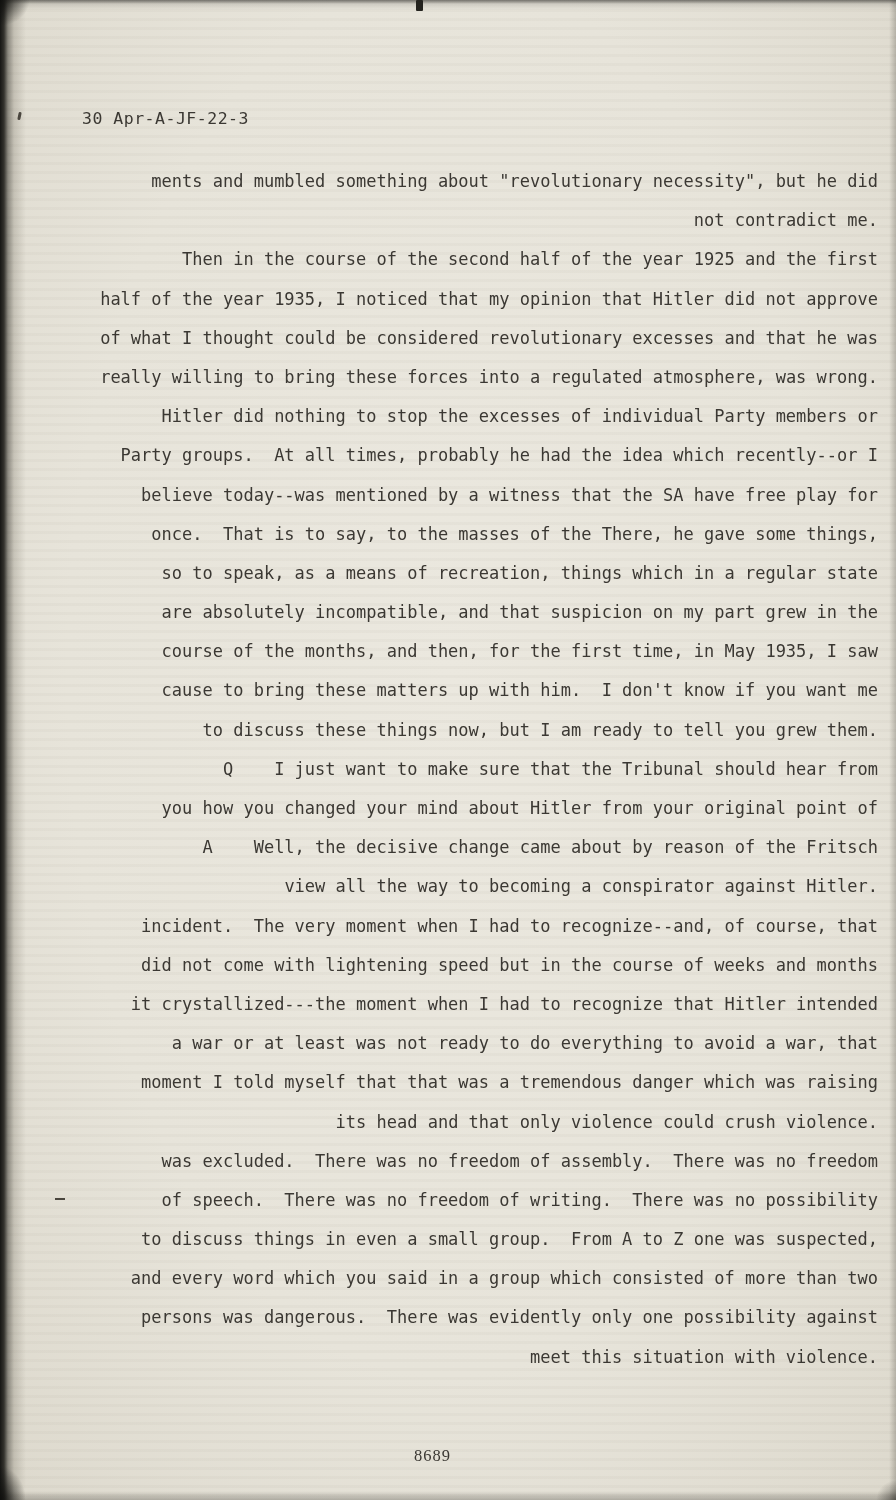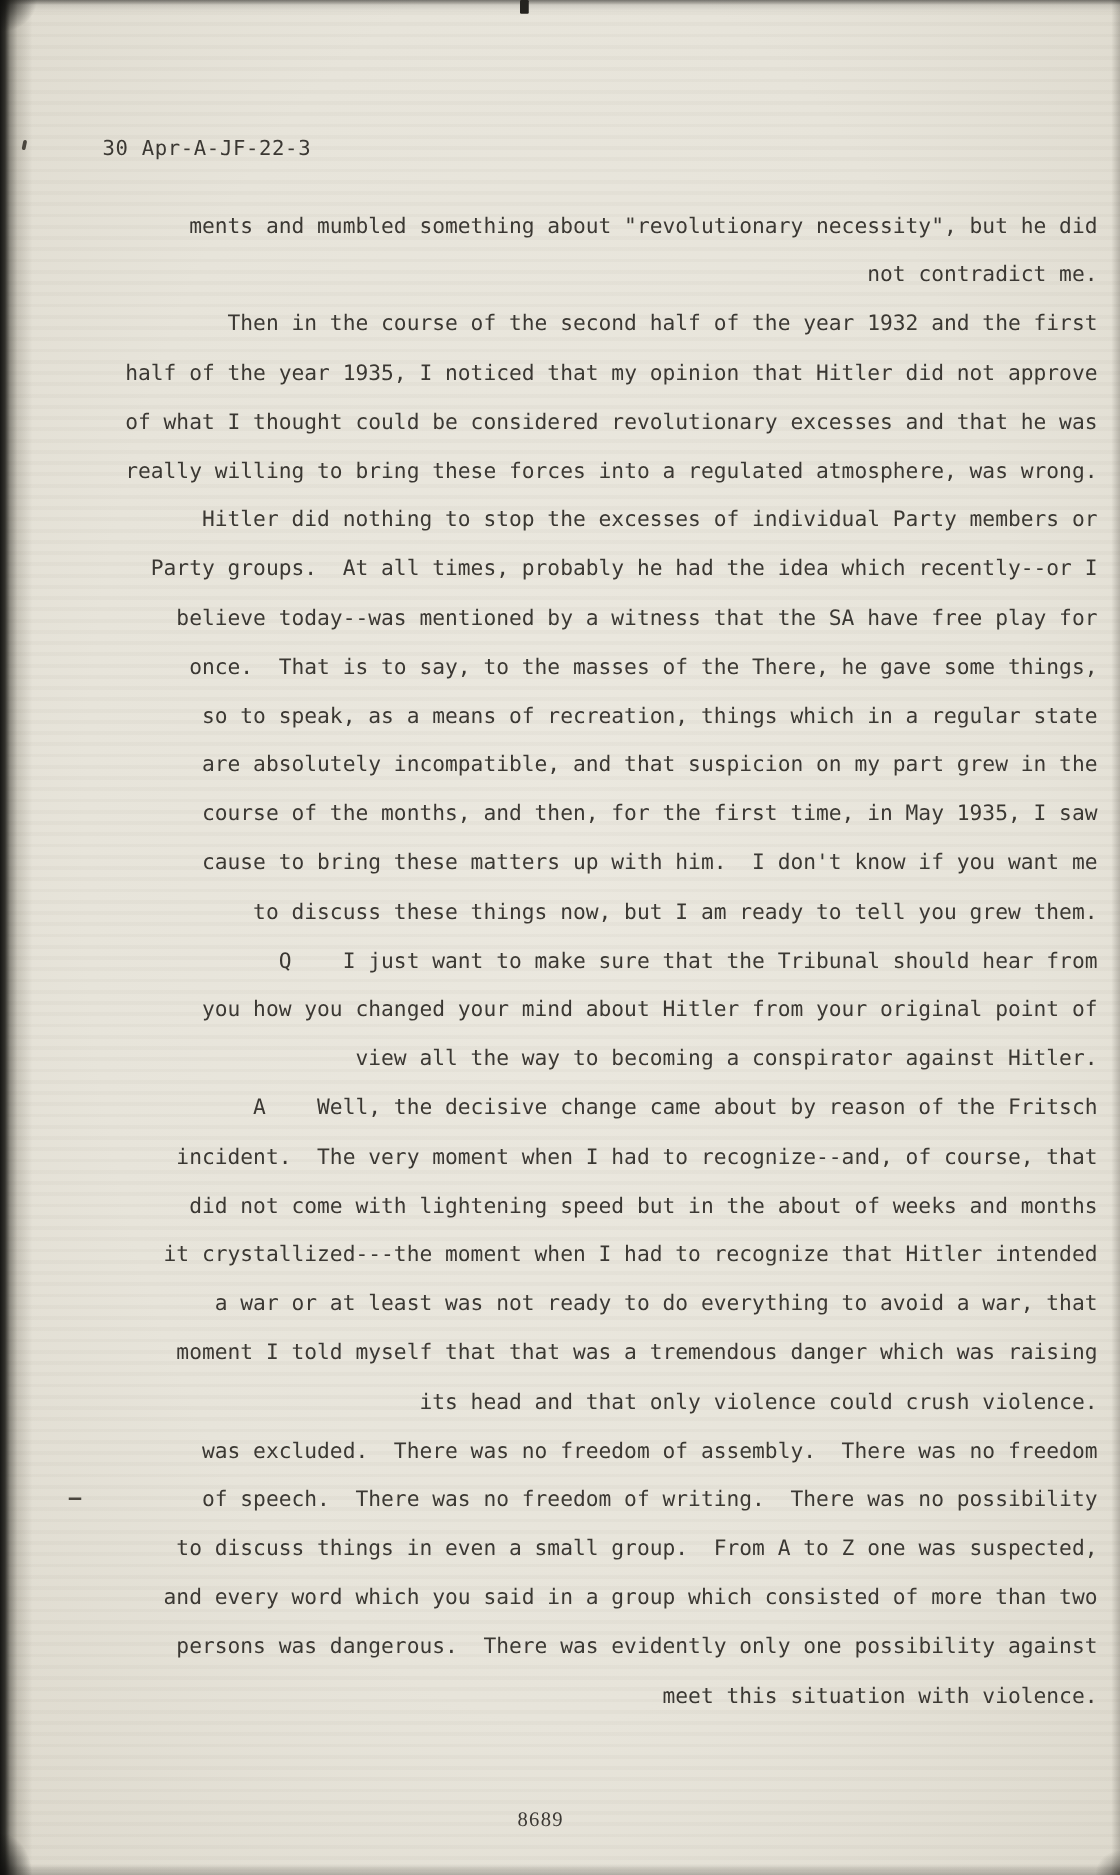--- a/index.html
+++ b/index.html
@@ -75,39 +75,39 @@
   <div class="corner-br"></div>
   <div class="top-tick"></div>
   <div class="mark-apostrophe"></div>
   <div class="mark-dash"></div>
 
   <div class="header-line">30 Apr-A-JF-22-3</div>
 
   <div class="body-text">
     <div class="line">ments and mumbled something about "revolutionary necessity", but he did</div>
     <div class="line">not contradict me.</div>
-    <div class="line">     Then in the course of the second half of the year 1932 and the first</div>
+    <div class="line">     Then in the course of the second half of the year 1925 and the first</div>
     <div class="line">half of the year 1935, I noticed that my opinion that Hitler did not approve</div>
     <div class="line">of what I thought could be considered revolutionary excesses and that he was</div>
     <div class="line">really willing to bring these forces into a regulated atmosphere, was wrong.</div>
     <div class="line">Hitler did nothing to stop the excesses of individual Party members or</div>
     <div class="line">Party groups.  At all times, probably he had the idea which recently--or I</div>
     <div class="line">believe today--was mentioned by a witness that the SA have free play for</div>
     <div class="line">once.  That is to say, to the masses of the There, he gave some things,</div>
     <div class="line">so to speak, as a means of recreation, things which in a regular state</div>
     <div class="line">are absolutely incompatible, and that suspicion on my part grew in the</div>
     <div class="line">course of the months, and then, for the first time, in May 1935, I saw</div>
     <div class="line">cause to bring these matters up with him.  I don't know if you want me</div>
     <div class="line">to discuss these things now, but I am ready to tell you grew them.</div>
     <div class="line">     Q    I just want to make sure that the Tribunal should hear from</div>
     <div class="line">you how you changed your mind about Hitler from your original point of</div>
+    <div class="line">     A    Well, the decisive change came about by reason of the Fritsch</div>
     <div class="line">view all the way to becoming a conspirator against Hitler.</div>
-    <div class="line">     A    Well, the decisive change came about by reason of the Fritsch</div>
     <div class="line">incident.  The very moment when I had to recognize--and, of course, that</div>
-    <div class="line">did not come with lightening speed but in the about of weeks and months</div>
+    <div class="line">did not come with lightening speed but in the course of weeks and months</div>
     <div class="line">it crystallized---the moment when I had to recognize that Hitler intended</div>
     <div class="line">a war or at least was not ready to do everything to avoid a war, that</div>
     <div class="line">moment I told myself that that was a tremendous danger which was raising</div>
     <div class="line">its head and that only violence could crush violence.</div>
     <div class="line">was excluded.  There was no freedom of assembly.  There was no freedom</div>
     <div class="line">of speech.  There was no freedom of writing.  There was no possibility</div>
     <div class="line">to discuss things in even a small group.  From A to Z one was suspected,</div>
     <div class="line">and every word which you said in a group which consisted of more than two</div>
     <div class="line">persons was dangerous.  There was evidently only one possibility against</div>
     <div class="line">meet this situation with violence.</div>

